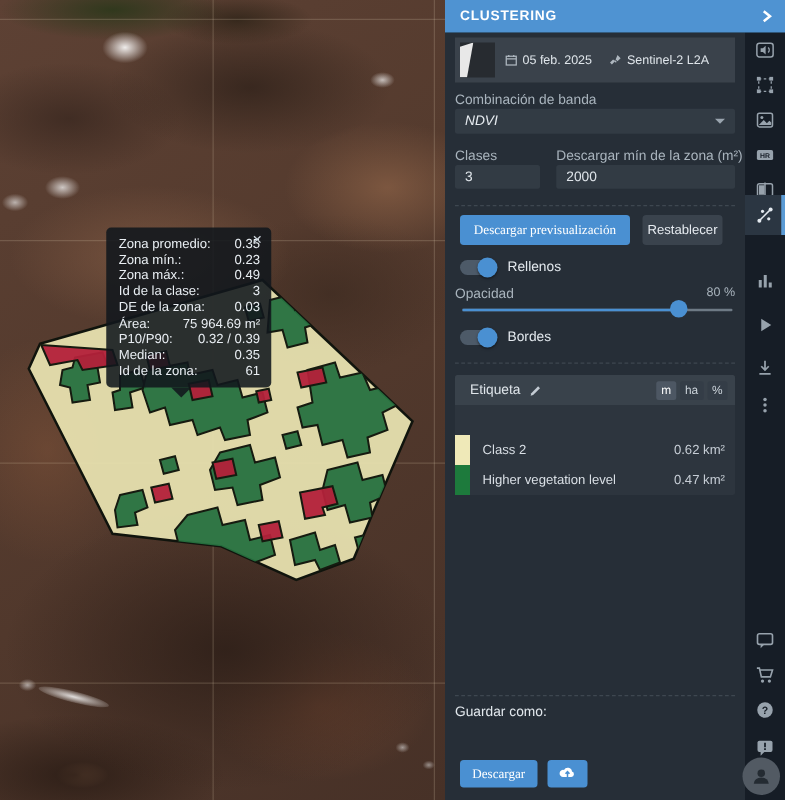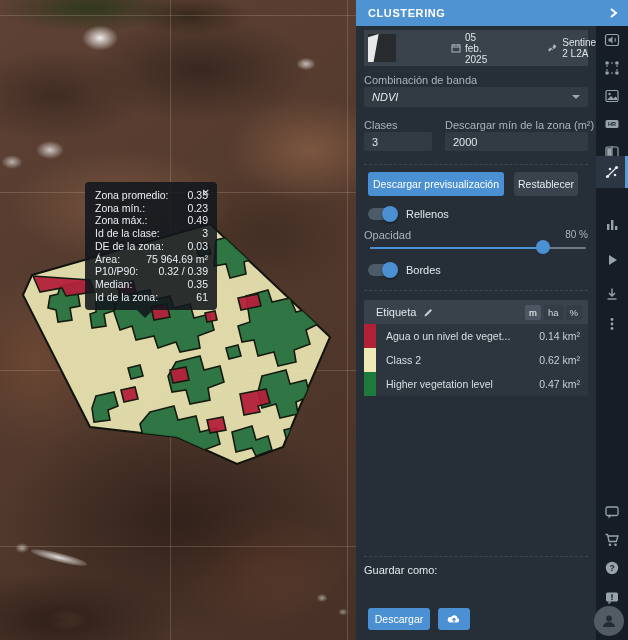--- a/index.html
+++ b/index.html
@@ -61,34 +61,34 @@
   
   #panel { left:356px; top:26px; width:240px; height:614px; background:#262e37; }
   .lbl { color:#a9b4bd; font-size:11px; }
   .white { color:#e3e9ee; }
   .card { left:8px; top:4px; width:224px; height:36px; background:#3a424b; display:flex; align-items:center; }
   .thumb { width:28px; height:28px; margin:0 8px 0 4px; background:#272b30; position:relative; overflow:hidden; flex:none;}
   .thumb:before { content:""; position:absolute; left:0; top:0; width:100%; height:100%;
     background:#e8e8e8; clip-path:polygon(0% 12%, 38% 0%, 20% 100%, 0% 100%); }
   .info-rows { display:flex; flex-direction:column; gap:3px; font-size:10px; color:#dfe5ea; }
   .info-row { display:flex; align-items:center; gap:4px; }
-  .info-item { display:flex; align-items:center; gap:4px; margin-right:9px;margin-left:47px; }
+  .info-item { display:flex; align-items:center; gap:4px; margin-right:9px; }
   .ic { opacity:.85; flex:none; }
 
   .select { background:#323b44; height:20px; border-radius:2px; color:#e6ebf0; font-size:11px;
     display:flex; align-items:center; padding:0 8px; position:absolute; cursor:pointer;font-style:italic; }
   .caret { position:absolute; right:8px; top:8px; width:0; height:0;
     border-left:4px solid transparent; border-right:4px solid transparent; border-top:4px solid #9aa5af; }
   .input { background:#323b44; height:19px; border-radius:2px; color:#dfe5ea; font-size:11px;
     display:flex; align-items:center; padding:0 8px; position:absolute; }
 
   .divider { border-top:1px dashed #3e4750; left:8px; width:224px; height:0; }
 
   .btn-blue { background:#4a90d2; color:#fff; border:none; border-radius:3px; font-size:10.5px;
-    font-family:Liberation Sans, sans-serif; cursor:pointer; position:absolute; }
+    font-family:Liberation Serif, serif; cursor:pointer; position:absolute; }
   .btn-dark { background:#3a434d; color:#e6ebf0; border:none; border-radius:3px; font-size:10.5px;
     font-family:inherit; cursor:pointer; position:absolute; }
 
   .toggle { width:28px; height:12px; border-radius:7px; background:#4d5a68; position:absolute; cursor:pointer; }
   .toggle:after { content:""; position:absolute; right:-2px; top:-2px; width:16px; height:16px;
     border-radius:50%; background:#4a90d2; box-shadow:0 1px 2px rgba(0,0,0,.5); }
 
   .slider-track { left:14px; top:221px; width:216px; height:2px; background:#6e7a85; border-radius:1px; }
   .slider-fill { left:14px; top:221px; width:173px; height:2px; background:#4a90d2; }
   .slider-thumb { left:180px; top:214px; width:14px; height:14px; border-radius:50%; background:#4a90d2; cursor:pointer; }
@@ -274,25 +274,20 @@
       <span class="t">Etiqueta</span>
       <svg width="11" height="11" viewBox="0 0 11 11" style="margin-left:7px">
         <path d="M1.5,9.5 L2,7.5 7.5,2 9,3.5 3.5,9 Z" fill="#c3cbd3"></path>
       </svg>
       <span style="display:flex; gap:3px; margin-left:auto; margin-right:6px">
         <span class="unit-btn sel">m</span>
         <span class="unit-btn">ha</span>
         <span class="unit-btn">%</span>
       </span>
     </div>
-    <div class="legend-row" style="top:24px">
-      <span class="chip" style="background: rgb(176, 33, 53);"></span>
-      <span class="name">Agua o un nivel de veget...</span>
-      <span class="val">0.14 km²</span>
-    </div>
     <div class="legend-row" style="top:48px">
       <span class="chip" style="background: rgb(239, 233, 184);"></span>
       <span class="name">Class 2</span>
       <span class="val">0.62 km²</span>
     </div>
     <div class="legend-row" style="top:72px">
       <span class="chip" style="background: rgb(29, 122, 60);"></span>
       <span class="name">Higher vegetation level</span>
       <span class="val">0.47 km²</span>
     </div>

